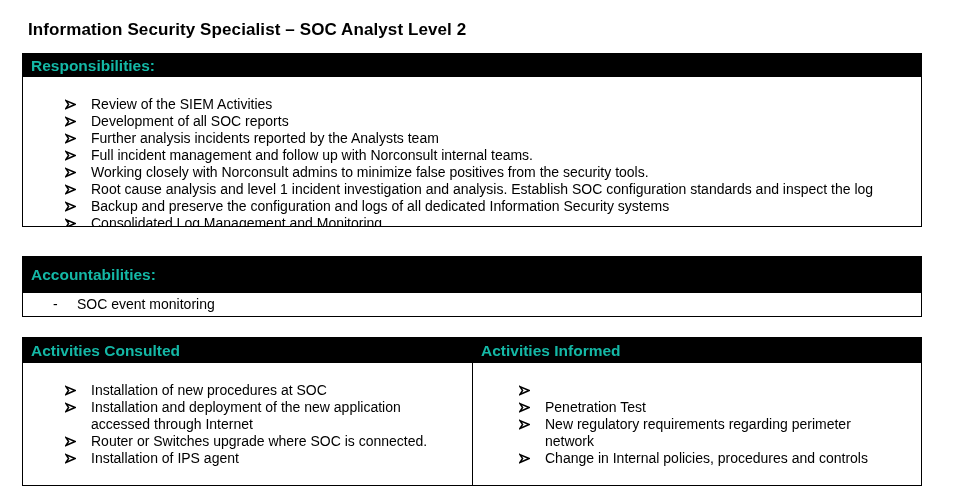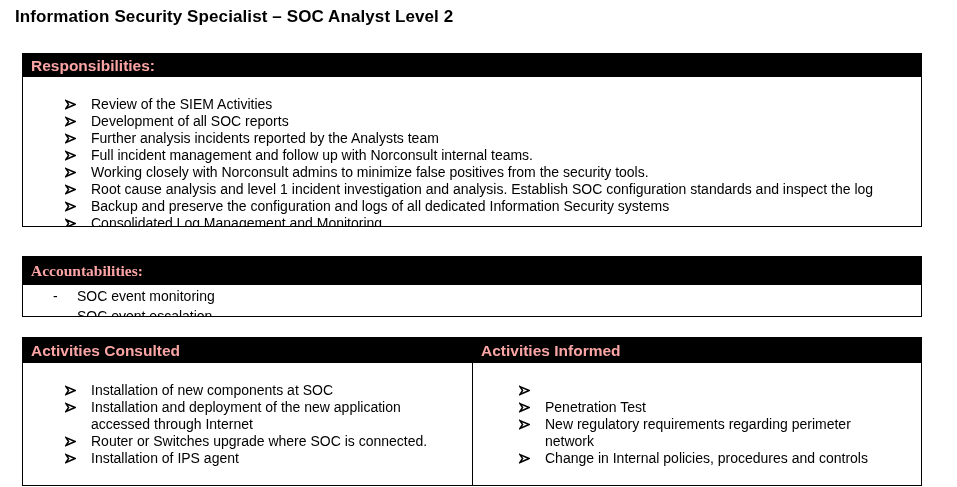--- a/index.html
+++ b/index.html
@@ -12,39 +12,39 @@
     height: 487px;
     position: relative;
     overflow: hidden;
     font-family: "Liberation Sans", sans-serif;
     color: #000000;
   }
   .page-title {
     position: absolute;
     left: 11px;
     top: 3px;
-    margin: 4px;
+    margin: 17px;
     font-size: 17px;
     font-weight: bold;
     letter-spacing: 0.1px;
     white-space: nowrap;
   }
   .tbl {
     position: absolute;
     left: 22px;
     width: 900px;
     box-sizing: border-box;
     border: 1.5px solid #000000;
     background: #ffffff;
     display: flex;
     flex-direction: column;
   }
   .tbl-header {
     background: #000000;
-    color: #fca5a5;
+    color: #14b8a6;
     font-weight: bold;
     font-size: 15.5px;
     display: flex;
     align-items: center;
     flex: none;
   }
   .tbl-header .hcell {
     padding-left: 8px;
     white-space: nowrap;
   }
@@ -116,21 +116,21 @@
     flex: 1;
     display: flex;
   }
   .col-right ul.blist li {
     padding-left: 30px;
   }
   
   #tbl-responsibilities { top: 53px;  height: 174px; }
   #tbl-responsibilities .tbl-header { height: 23px; }
   #tbl-accountabilities { top: 256px; height: 61px; }
-  #tbl-accountabilities .tbl-header { height: 28px; font-family: Liberation Serif, serif; }
+  #tbl-accountabilities .tbl-header { height: 36px; }
   #tbl-activities       { top: 337px; height: 149px; }
   #tbl-activities .tbl-header { height: 25px; }
 </style>
 </head>
 <body>
 
 <h1 class="page-title">Information Security Specialist – SOC Analyst Level 2</h1>
 
 <section class="tbl" id="tbl-responsibilities">
   <div class="tbl-header">
@@ -234,21 +234,21 @@
   <div class="tbl-body">
     <div class="col-left">
       <ul class="blist">
 
       <li>
           <span class="marker">
             <svg width="11" height="11" viewBox="0 0 11 11" aria-hidden="true">
               <path d="M1 1.6 L10 5.5 L1 9.4 L3.6 5.5 Z" fill="#ffffff" stroke="#000000" stroke-width="1.5" stroke-linejoin="miter"></path>
             </svg>
           </span>
-          <span class="txt">Installation of new components at SOC</span>
+          <span class="txt">Installation of new procedures at SOC</span>
         </li>
           <li>
           <span class="marker">
             <svg width="11" height="11" viewBox="0 0 11 11" aria-hidden="true">
               <path d="M1 1.6 L10 5.5 L1 9.4 L3.6 5.5 Z" fill="#ffffff" stroke="#000000" stroke-width="1.5" stroke-linejoin="miter"></path>
             </svg>
           </span>
           <span class="txt">Installation and deployment of the new application accessed through Internet</span>
         </li>
           <li>

